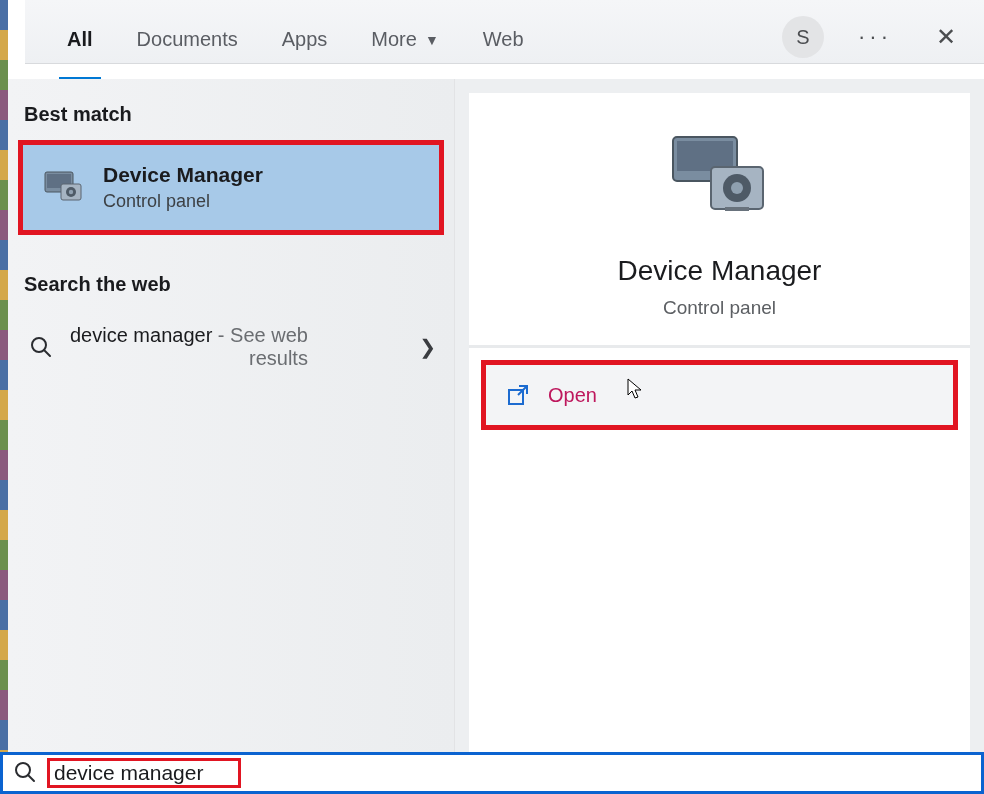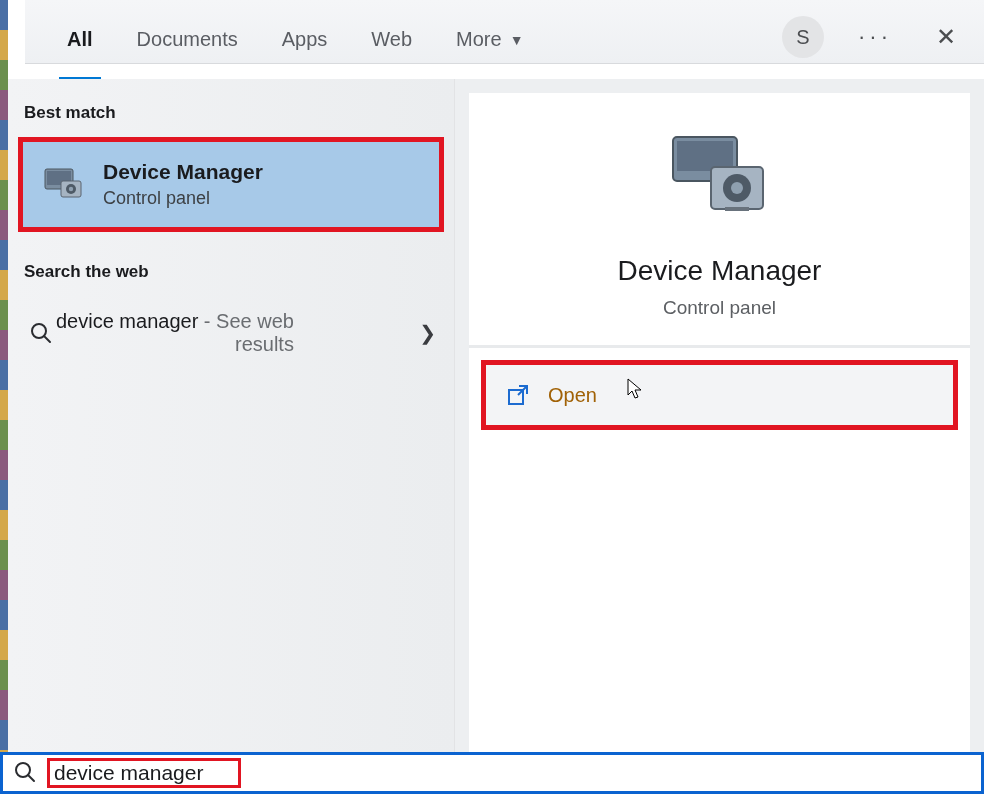--- a/index.html
+++ b/index.html
@@ -69,39 +69,40 @@
       position: absolute; left: 8px; top: 79px; right: 0; bottom: 42px;
       display: flex;
     }
     .left-panel {
       width: 447px;
       background: linear-gradient(90deg, #f2f3f5 0%, #ebedef 100%);
       padding-top: 14px;
       border-right: 1px solid #e2e3e5;
     }
     .section-label {
-      font-size: 17px; font-weight: 600; color: #1a1b1e;
+      font-size: 20px; font-weight: 600; color: #1a1b1e;
       padding: 10px 16px 14px;
     }
     .best-match-wrap { padding: 0 10px; }
     .highlight-red { border: 5px solid #e11522; }
     .best-match-row {
       background: #a7c9e8;
       display: flex; align-items: center;
       padding: 18px 18px;
       gap: 18px;
     }
     .bm-icon {
       width: 44px; height: 44px; position: relative;
     }
     .bm-title { font-size: 21px; font-weight: 600; color: #1a1b1e; }
     .bm-sub { font-size: 18px; color: #3d4145; margin-top: 4px; }
     .web-row {
       display: flex; align-items: center;
       padding: 14px 18px;
+      gap: 14px;
       cursor: pointer;
     }
     .search-glyph {
       width: 30px; height: 30px; display: flex; align-items: center; justify-content: center;
     }
     .web-text { font-size: 20px; color: #1a1b1e; }
     .web-text .suffix { color: #6a6d71; }
     .web-text .line2 { color: #6a6d71; display: block; text-align: right; }
     .chev-right {
       margin-left: auto; font-size: 20px; color: #3a3c40;
@@ -133,21 +134,21 @@
     .action-wrap { border: 5px solid #e11522; }
     .action-row {
       display: flex; align-items: center; gap: 18px;
       padding: 18px 20px;
       cursor: pointer;
       background: #f3f4f6;
     }
     .open-icon-sq {
       width: 24px; height: 24px;
     }
-    .action-label { font-size: 20px; color: #a16207; }
+    .action-label { font-size: 20px; color: #be185d; }
     .cursor-arrow {
       position: absolute; pointer-events: none;
     }
     
     .search-bar {
       position: absolute; left: 0; bottom: 0; right: 0; height: 42px;
       border: 3px solid #0b63d0;
       background: #fff;
       display: flex; align-items: center;
       padding: 0 10px;
@@ -163,25 +164,25 @@
   </style>
 </head>
 <body>
 
 <div class="edge-strip"></div>
 
 <div class="header">
   <div class="tab all">All</div>
   <div class="tab">Documents</div>
   <div class="tab">Apps</div>
-  <div class="tab">Web</div>
   <div class="tab more">
     <span>More</span>
     <span class="chev-down">▼</span>
   </div>
+  <div class="tab">Web</div>
   <div class="header-right">
     <div class="avatar">
       <span>S</span>
     </div>
     <div class="more-dots">···</div>
     <div class="close-x">✕</div>
   </div>
 </div>
 
 <div class="main">
@@ -201,21 +202,21 @@
             </svg>
           </div>
           <div>
             <div class="bm-title">Device Manager</div>
             <div class="bm-sub">Control panel</div>
           </div>
         </div>
       </div>
     </div>
 
-    <div class="section-label" style="padding-top:30px">Search the web</div>
+    <div class="section-label" style="padding-top:38px">Search the web</div>
 
     <div class="web-row">
       <div class="search-glyph">
         <svg viewBox="0 0 24 24" width="24" height="24">
           <circle cx="10" cy="10" r="7" fill="none" stroke="#2a2c30" stroke-width="2"></circle>
           <line x1="15" y1="15" x2="21" y2="21" stroke="#2a2c30" stroke-width="2" stroke-linecap="round"></line>
         </svg>
       </div>
       <div class="web-text">
         <span>device manager</span><span class="suffix"> - See web</span>

